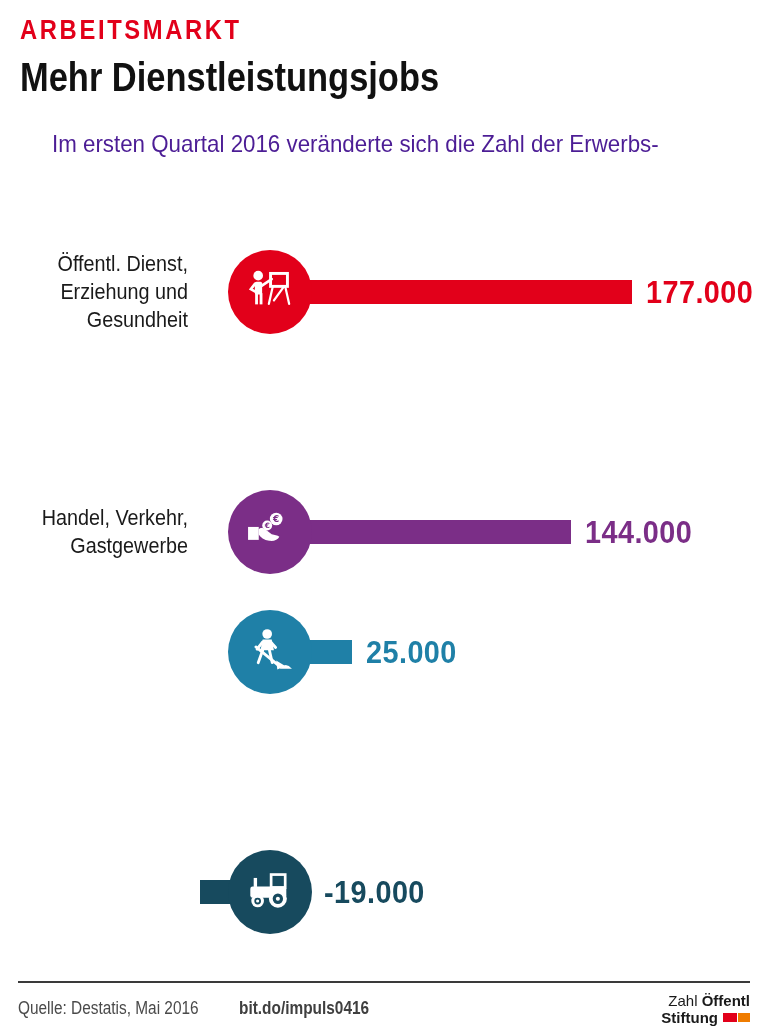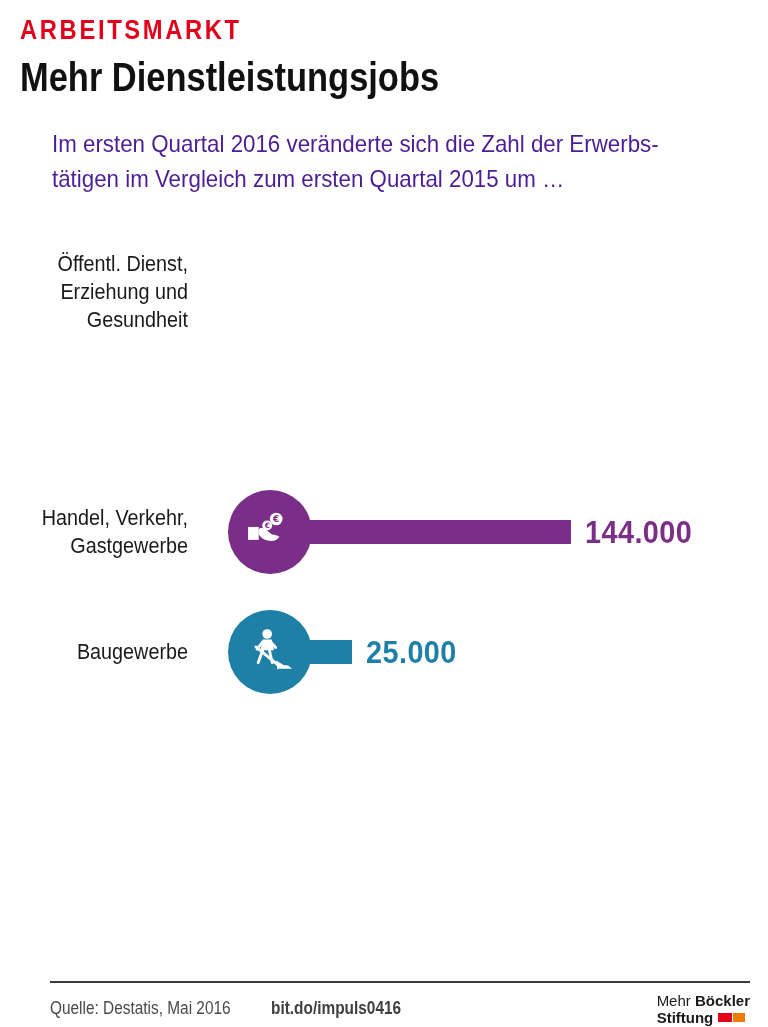--- a/index.html
+++ b/index.html
@@ -46,51 +46,74 @@
   .value {
     position:absolute; top:60px; z-index:3;
     font-size:32px; font-weight:bold; letter-spacing:0.5px; white-space:nowrap;
     transform:translateY(-50%) scaleX(0.9); transform-origin:left center;
   }
 
   
   .footer {
     position:absolute; left:18px; right:18px; top:981px;
     border-top:2px solid #3a3a3a; padding-top:9px;
-    display:flex; justify-content:space-between; align-items:flex-start;margin-left:32px;
+    display:flex; justify-content:space-between; align-items:flex-start;
   }
   .source-wrap { font-size:17.5px; color:#4a4a4a; padding-top:6px; }
   .source-wrap .link { font-weight:bold; color:#3f3f3f; margin-left:16px; }
   .logo { text-align:right; font-size:15px; line-height:17px; color:#1a1a1a; }
   .logo .bold { font-weight:bold; }
   .logo-line2 { display:flex; align-items:center; justify-content:flex-start; }
   .logo-block { display:inline-block; height:9px; margin-left:1px; }
   .logo-block.red { width:14px; margin-left:5px; }
   .logo-block.orange { width:12px; }
 </style>
 </head>
 <body>
 
 <div class="kicker" style="color: rgb(226, 0, 26);"><span class="squeeze">ARBEITSMARKT</span></div>
 <div class="title"><span class="squeeze" style="transform:scaleX(0.84);">Mehr Dienstleistungsjobs</span></div>
 <div class="subtitle">
   <div><span class="squeeze">Im ersten Quartal 2016 veränderte sich die Zahl der Erwerbs-</span></div>
-  <div><span class="squeeze">tätigen im Vergleich zum ersten Quartal 2015 um …</span></div>
 </div>
 
 <div class="rows">
 
   <div class="row">
     <div class="row-label">
       <div class="lines">
         <div>Öffentl. Dienst,</div>
         <div>Erziehung und</div>
         <div>Gesundheit</div>
       </div>
     </div>
+    <div class="row-chart">
+      <div class="bar" style="background: rgb(226, 0, 26); width: 326px; left: 118px;"></div>
+      <div class="icon-circle" style="background: rgb(226, 0, 26); color: rgb(226, 0, 26);">
+        <svg viewBox="0 0 48 48" width="54" height="54">
+          <g fill="#fff">
+            <circle cx="13.5" cy="9.5" r="4.3"></circle>
+            <rect x="10.5" y="14.8" width="6.5" height="11.5" rx="1.5"></rect>
+            <rect x="10.8" y="25" width="2.5" height="10"></rect>
+            <rect x="14.8" y="25" width="2.5" height="10"></rect>
+          </g>
+          <g stroke="#fff" stroke-width="2.4" fill="none" stroke-linecap="round">
+            <path d="M10.8 16.5 L7 21.5 L10.5 23.5"></path>
+            <path d="M16.5 18.5 L25.5 12.5"></path>
+          </g>
+          <rect x="24.5" y="7.5" width="15" height="11.5" fill="none" stroke="#fff" stroke-width="2.6"></rect>
+          <g stroke="#fff" stroke-width="2" fill="none" stroke-linecap="round">
+            <path d="M26.5 19 L23 34.5"></path>
+            <path d="M37.5 19 L41 34.5"></path>
+            <path d="M36.5 19 L27.5 31.5"></path>
+          </g>
+        </svg>
+      </div>
+      <div class="value" style="color: rgb(226, 0, 26); left: 458px;">177.000</div>
+    </div>
   </div>
 
   <div class="row">
   </div>
 
   <div class="row">
     <div class="row-label">
       <div class="lines">
         <div>Handel, Verkehr,</div>
         <div>Gastgewerbe</div>
@@ -110,25 +133,20 @@
             <text x="29.5" y="15.3" font-size="8">€</text>
             <text x="21.5" y="20.5" font-size="6.5">€</text>
           </g>
         </svg>
       </div>
       <div class="value" style="color: rgb(123, 46, 135); left: 397px;">144.000</div>
     </div>
   </div>
 
   <div class="row">
-    <div class="row-label">
-      <div class="lines">
-        <div>Baugewerbe</div>
-      </div>
-    </div>
     <div class="row-chart">
       <div class="bar" style="background: rgb(31, 128, 167); width: 46px; left: 118px;"></div>
       <div class="icon-circle" style="background: rgb(31, 128, 167); color: rgb(31, 128, 167);">
         <svg viewBox="0 0 48 48" width="54" height="54">
           <g fill="#fff">
             <circle cx="21.5" cy="8" r="4.3"></circle>
             <path d="M17.5 12.8 L25.5 12.8 L27.5 22.5 L15.5 22.5 Z"></path>
           </g>
           <g stroke="#fff" stroke-width="2.5" fill="none" stroke-linecap="round">
             <path d="M17.5 15 L12.5 21.5"></path>
@@ -144,29 +162,52 @@
         </svg>
       </div>
       <div class="value" style="color: rgb(31, 128, 167); left: 178px;">25.000</div>
     </div>
   </div>
 
   <div class="row">
   </div>
 
   <div class="row">
+    <div class="row-chart">
+      <div class="bar" style="background: rgb(23, 74, 94); width: 35px; left: 12px;"></div>
+      <div class="icon-circle" style="background: rgb(23, 74, 94); color: rgb(23, 74, 94);">
+        <svg viewBox="0 0 48 48" width="54" height="54">
+          <g fill="#fff">
+            <rect x="9.5" y="11.5" width="3" height="8"></rect>
+            <rect x="6.5" y="19" width="32" height="10" rx="2"></rect>
+            <circle cx="31" cy="30" r="8"></circle>
+            <circle cx="13" cy="32" r="5.6"></circle>
+          </g>
+          <rect x="25" y="8.5" width="12.5" height="11.5" fill="none" stroke="#fff" stroke-width="2.4"></rect>
+          <g fill="currentColor">
+            <circle cx="31" cy="30" r="4.6"></circle>
+            <circle cx="13" cy="32" r="3"></circle>
+          </g>
+          <g fill="#fff">
+            <circle cx="31" cy="30" r="1.8"></circle>
+            <circle cx="13" cy="32" r="1.4"></circle>
+          </g>
+        </svg>
+      </div>
+      <div class="value" style="color: rgb(23, 74, 94); left: 136px;">-19.000</div>
+    </div>
   </div>
 
 </div>
 
 <div class="footer">
   <div class="source-wrap">
     <span class="squeeze">Quelle: Destatis, Mai 2016</span><span class="squeeze link">bit.do/impuls0416</span>
   </div>
   <div class="logo">
-    <div><span>Mehr </span><span class="bold">Böckler</span></div>
+    <div><span>Zahl </span><span class="bold">Öffentl</span></div>
     <div class="logo-line2">
       <span class="bold">Stiftung</span>
       <span class="logo-block red" style="background: rgb(226, 0, 26);"></span>
       <span class="logo-block orange" style="background: rgb(239, 124, 0);"></span>
     </div>
   </div>
 </div>
 
 </body></html>

